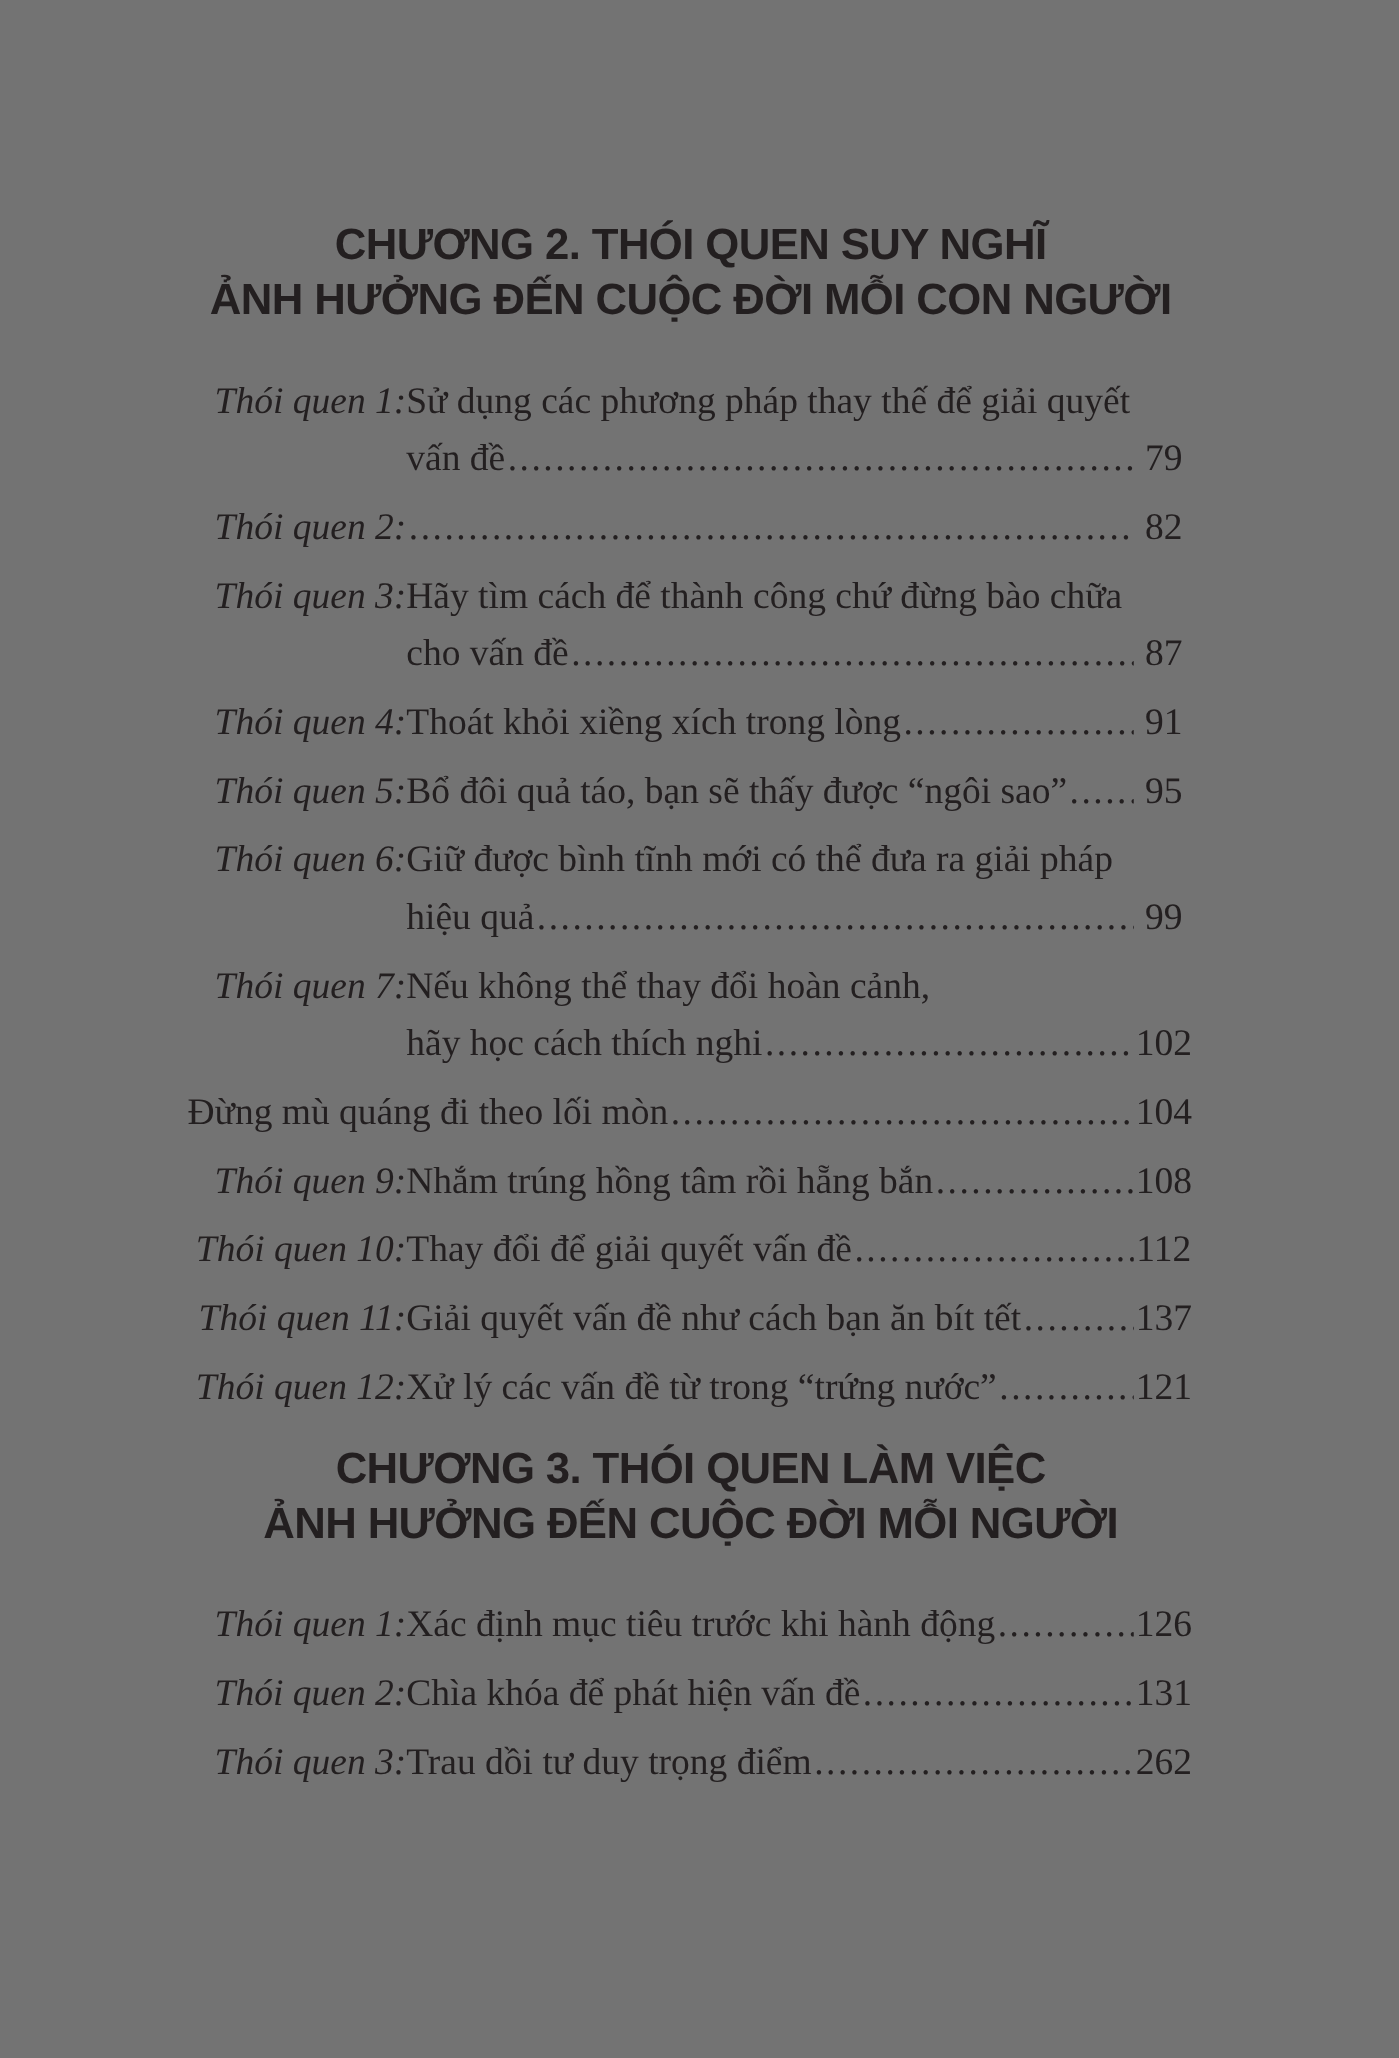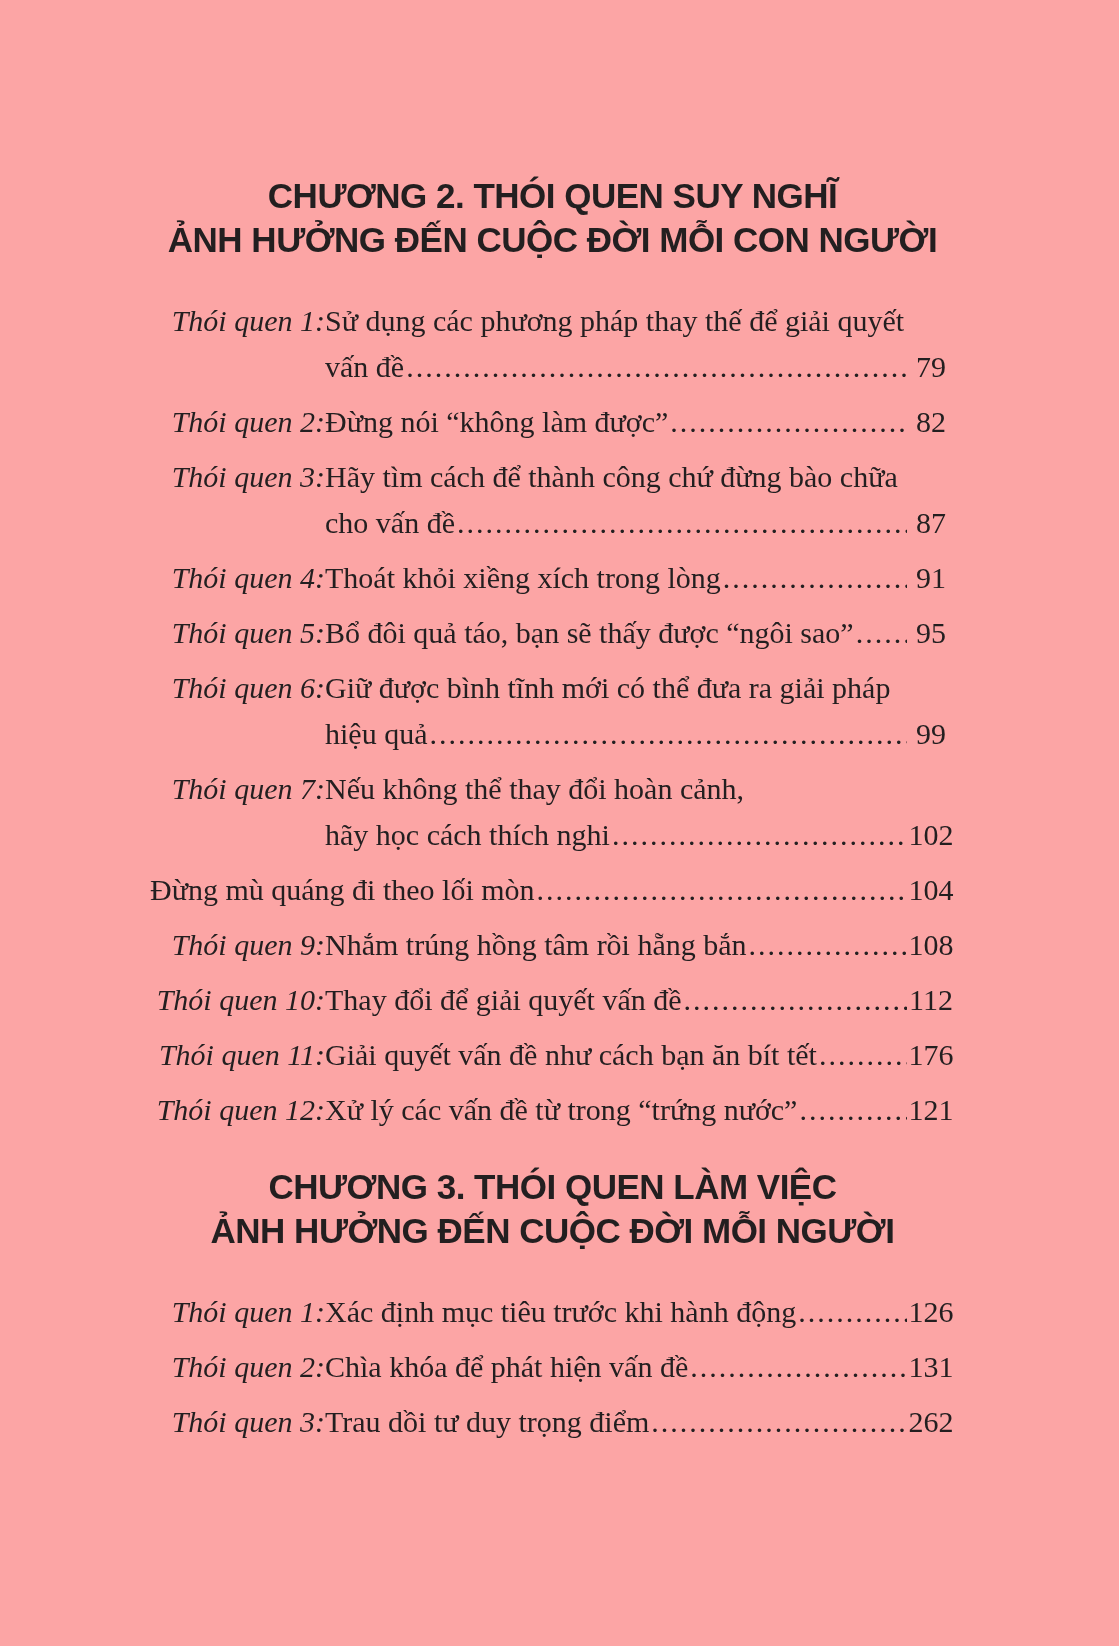--- a/index.html
+++ b/index.html
@@ -1,39 +1,39 @@
 <!DOCTYPE html>
 <html><head>
 <meta charset="utf-8">
 <style>
   html, body { margin: 0; padding: 0; background: #e8e8e8; }
   .page {
     position: relative;
     width: 1119px;
     height: 1646px;
     margin: 0 auto;
-    background: #fca5a5;
+    background: #737373;
     color: #231f20;
     font-family: "Liberation Serif", "DejaVu Serif", serif;
     overflow: hidden;
   }
   .content {
     box-sizing: border-box;
     padding: 174px 164px 0 150px;
   }
   .chapter-title {
     font-family: "Liberation Sans", "DejaVu Sans", sans-serif;
     font-weight: bold;
     font-size: 35px;
     line-height: 44px;
     letter-spacing: -0.5px;
     text-align: center;
     white-space: nowrap;
   }
-  .chapter + .chapter .chapter-title { margin-top: 32px; }
+  .chapter + .chapter .chapter-title { margin-top: 20px; }
   .entries { margin-top: 36px; }
   .entry { display: flex; margin-bottom: 9px; }
   .entry-label {
     flex: none;
     width: 175px;
     font-style: italic;
     font-size: 30px;
     line-height: 46px;
     white-space: nowrap;
     text-align: right;
@@ -82,21 +82,20 @@
               <span class="dots">......................................................................................................................................................</span>
               <span class="pnum">79</span>
             </div>
           </div>
         </div>
 
         <div class="entry">
           <div class="entry-label">Thói quen 2:</div>
           <div class="entry-body">
             <div class="entry-line last">
-              <span class="txt">Đừng nói “không làm được”</span>
               <span class="dots">......................................................................................................................................................</span>
               <span class="pnum">82</span>
             </div>
           </div>
         </div>
 
         <div class="entry">
           <div class="entry-label">Thói quen 3:</div>
           <div class="entry-body">
             <div class="entry-line">Hãy tìm cách để thành công chứ đừng bào chữa</div>
@@ -185,21 +184,21 @@
             </div>
           </div>
         </div>
 
         <div class="entry">
           <div class="entry-label">Thói quen 11:</div>
           <div class="entry-body">
             <div class="entry-line last">
               <span class="txt">Giải quyết vấn đề như cách bạn ăn bít tết</span>
               <span class="dots">......................................................................................................................................................</span>
-              <span class="pnum">176</span>
+              <span class="pnum">137</span>
             </div>
           </div>
         </div>
 
         <div class="entry">
           <div class="entry-label">Thói quen 12:</div>
           <div class="entry-body">
             <div class="entry-line last">
               <span class="txt">Xử lý các vấn đề từ trong “trứng nước”</span>
               <span class="dots">......................................................................................................................................................</span>

